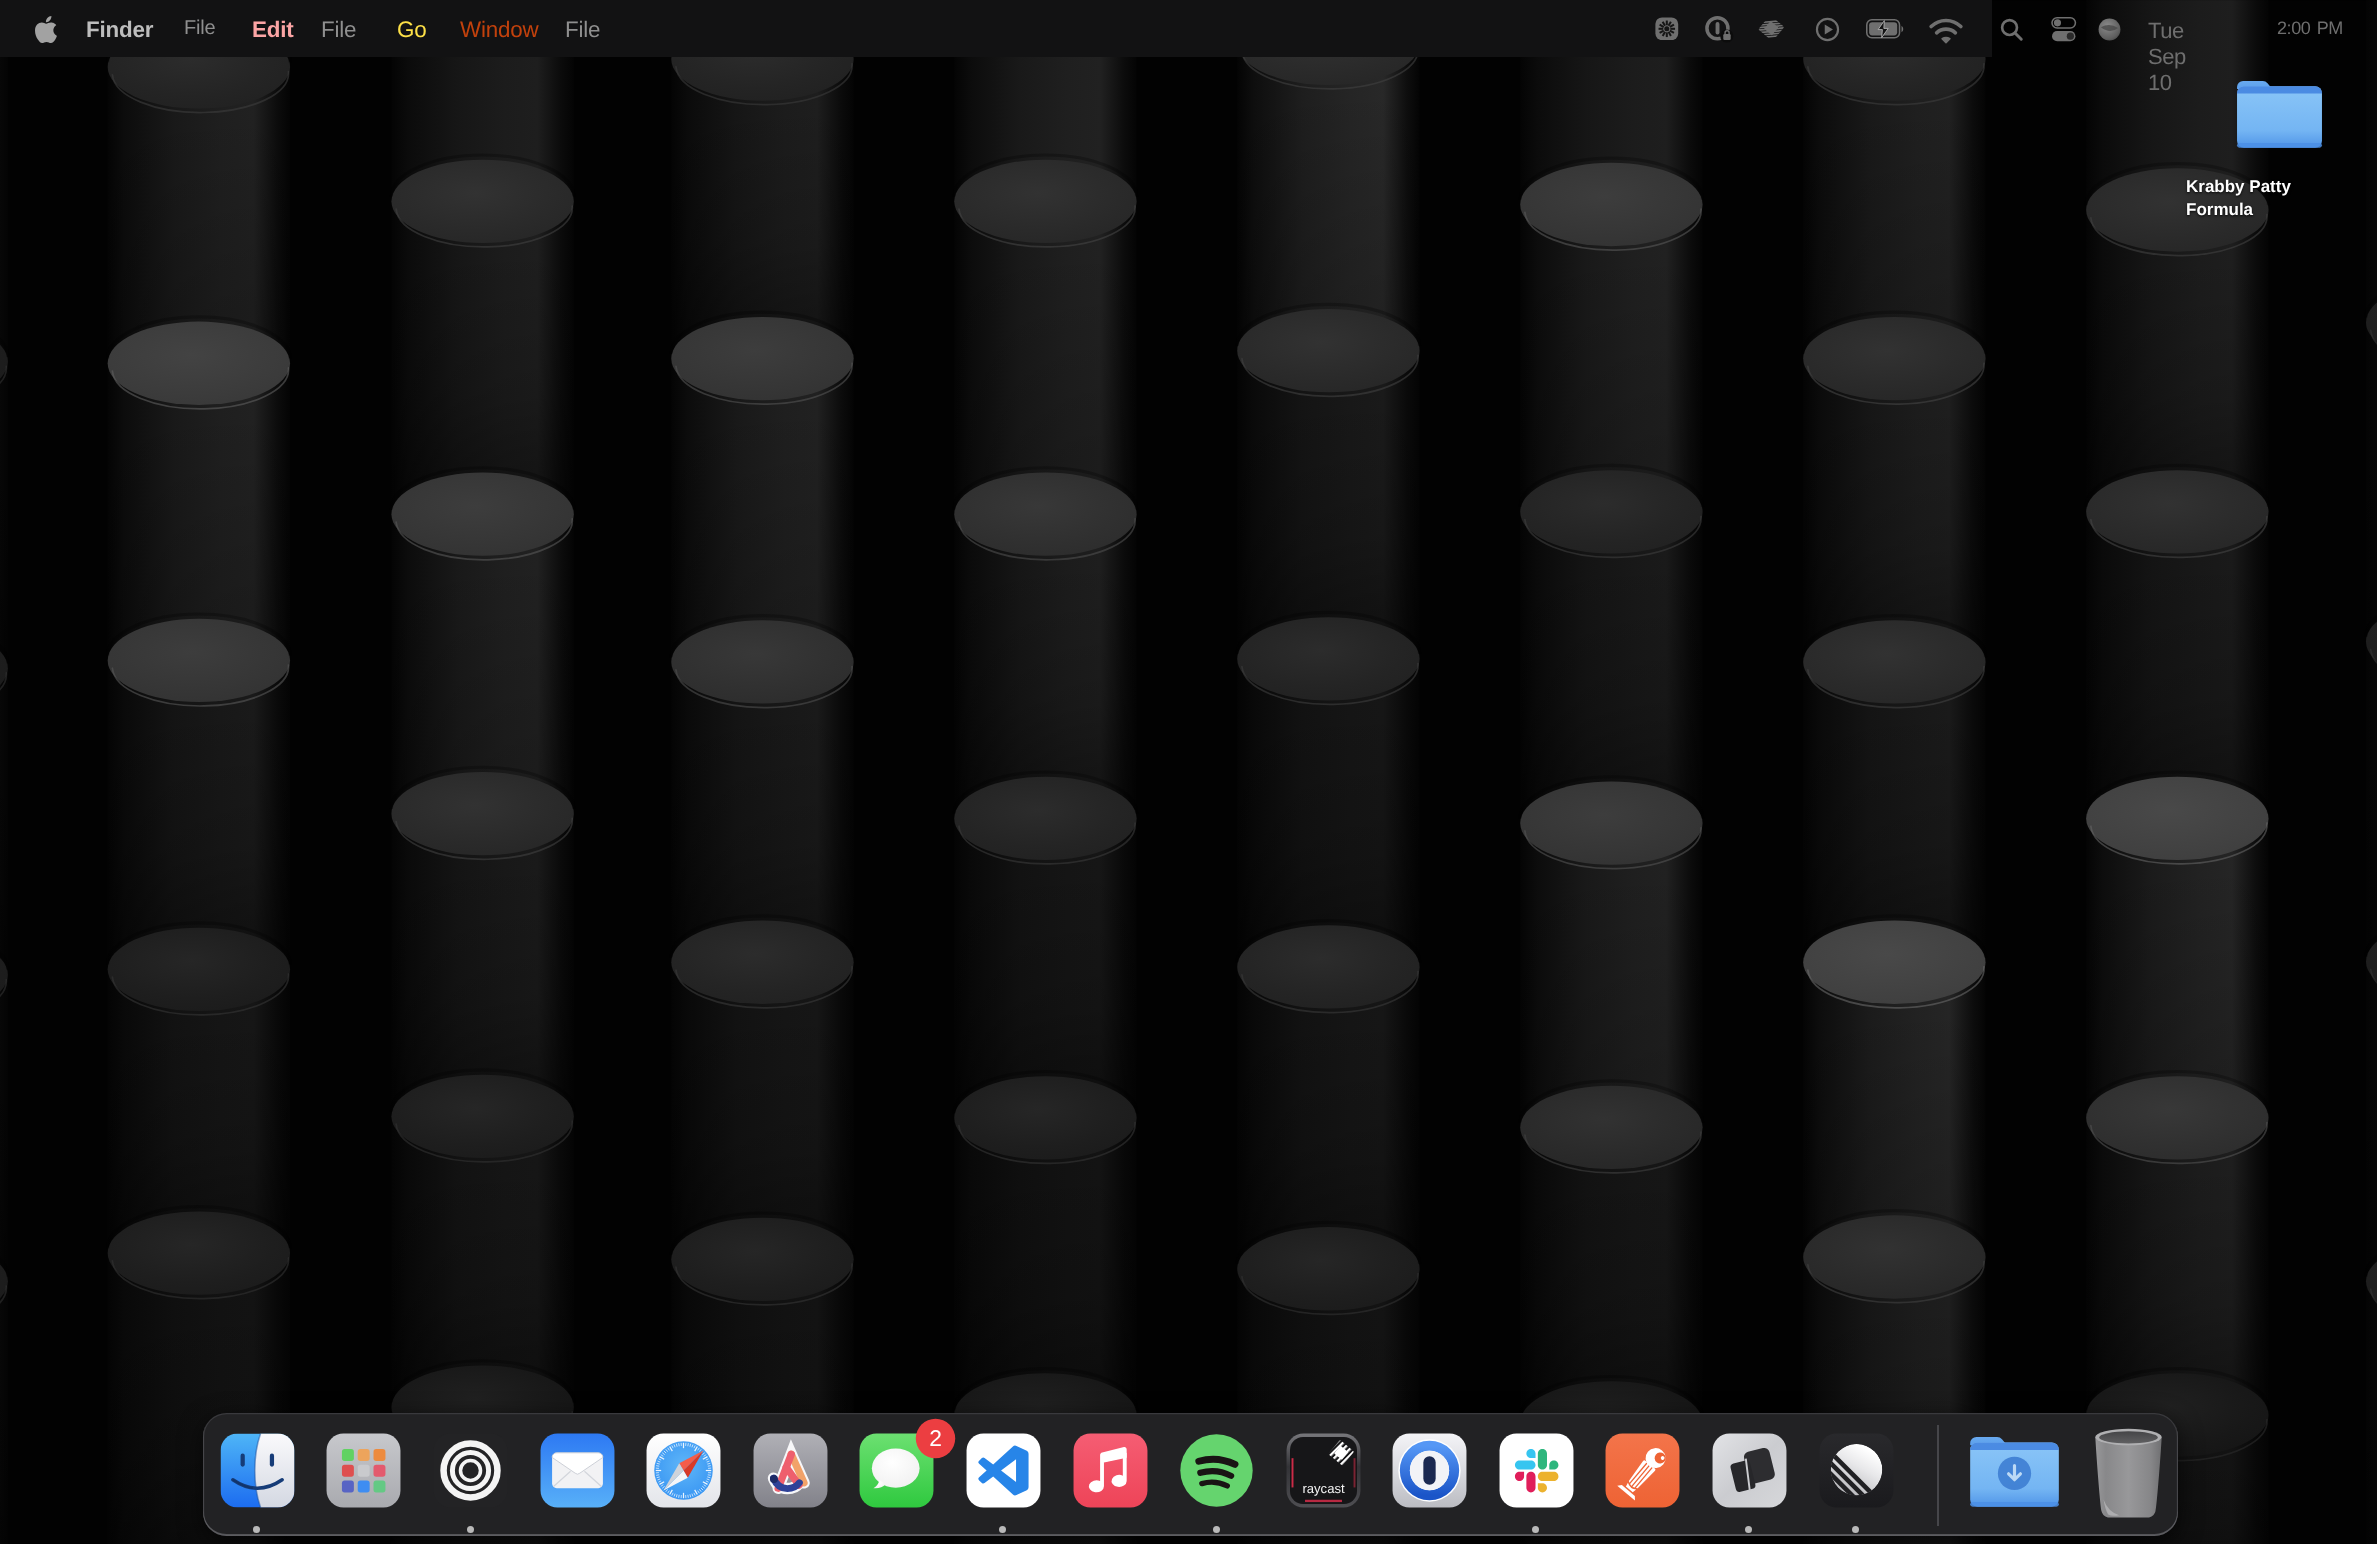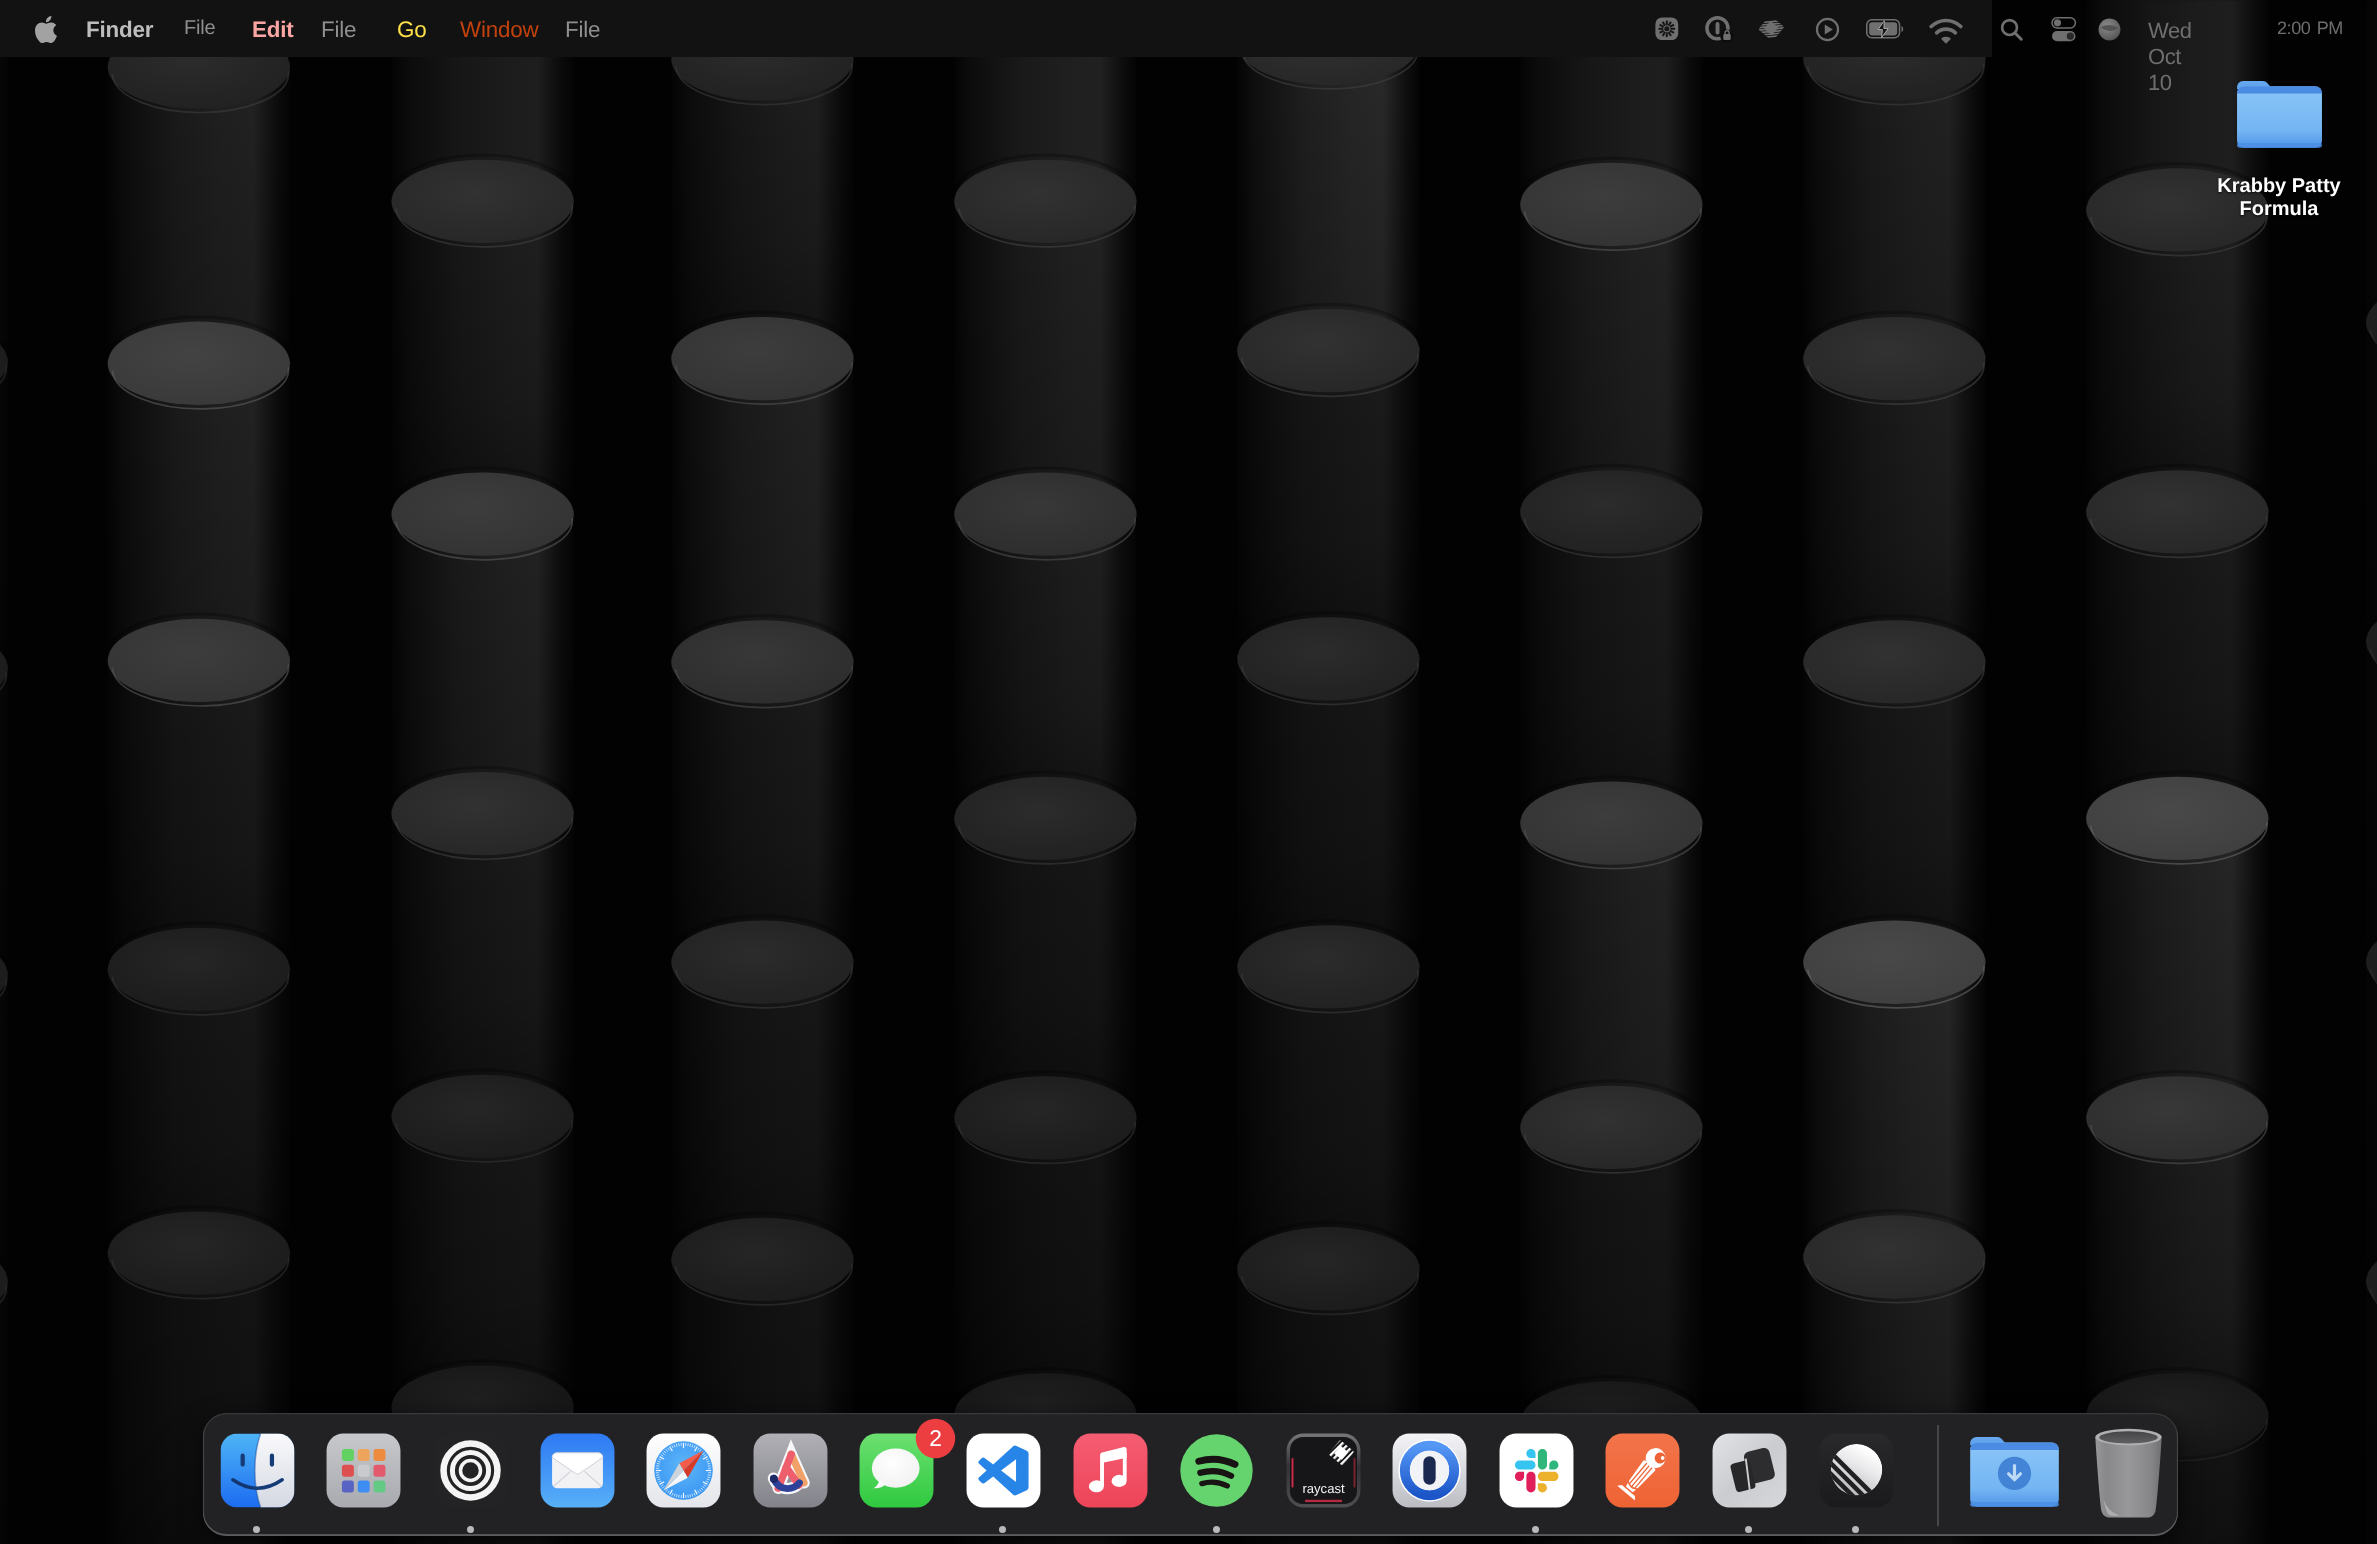--- a/index.html
+++ b/index.html
@@ -403,21 +403,21 @@
         <linearGradient id="ft" x1="0" y1="0" x2="0" y2="1">
           <stop offset="0" stop-color="#69aaef"></stop>
           <stop offset="1" stop-color="#5b9fec"></stop>
         </linearGradient>
       </defs>
       <path d="M4 14 a8 8 0 0 1 8-8 h26 a8 8 0 0 1 6.2 3 l6.4 7.6 H4 z" fill="url(#ft)"></path>
       <rect x="4" y="13" width="112" height="81" rx="9" fill="url(#fb)"></rect>
       <path d="M4 21 a9 9 0 0 1 9 -8 h94 a9 9 0 0 1 9 8 v1.5 H4 z" fill="#4585e0" opacity="0.9"></path>
       <rect x="4" y="88" width="112" height="6" rx="3" fill="#4b8fe6" opacity="0.85"></rect>
     </svg></div>
-<div style="position:absolute;left:2186px;top:175px;width:186px;text-align:center;font-size:20px;line-height:23px;font-weight:700;color:#ffffff;text-shadow:0 0.8px 2.4px rgba(0,0,0,0.9)">Krabby Patty<br>Formula</div>
+<div style="position:absolute;left:2186px;top:175px;width:186px;text-align:left;font-size:17px;line-height:23px;font-weight:700;color:#ffffff;text-shadow:0 0.8px 2.4px rgba(0,0,0,0.9)">Krabby Patty<br>Formula</div>
 <div style="position:absolute;left:0;top:0;width:1992px;height:57px;background:#121213">
     <svg width="22" height="27" viewBox="0 0 814 1000" style="position:absolute;left:35px;top:15.7px">
       <path d="M788.1 340.9c-5.8 4.5-108.2 62.2-108.2 190.5 0 148.4 130.3 200.9 134.2 202.2-.6 3.2-20.7 71.9-68.7 141.9-42.8 61.6-87.5 123.1-155.5 123.1s-85.5-39.5-164-39.5c-76.5 0-103.7 40.8-165.9 40.8s-105.6-57-155.5-127C46.7 790.7 0 663 0 541.8c0-194.4 126.4-297.5 250.8-297.5 66.1 0 121.2 43.4 162.7 43.4 39.5 0 101.1-46 176.3-46 28.5 0 130.9 2.6 198.3 99.2zm-234-181.5c31.1-36.9 53.1-88.1 53.1-139.3 0-7.1-.6-14.3-1.9-20.1-50.6 1.9-110.8 33.7-147.1 75.8-28.5 32.4-55.1 83.6-55.1 135.5 0 7.8 1.3 15.6 1.9 18.1 3.2.6 8.4 1.3 13.6 1.3 45.4 0 102.5-30.4 135.5-71.3z" fill="#a2a2a2"></path>
     </svg>
     <div style="position:absolute;left:86px;top:17.3px;font-size:22.4px;font-weight:700;color:#bdbdbd;letter-spacing:-0.2px">Finder</div>
     <div style="position:absolute;left:184px;top:17.3px;font-size:20px;font-weight:400;color:#8f8f8f;letter-spacing:-0.2px">File</div>
     <div style="position:absolute;left:252px;top:17.3px;font-size:22.4px;font-weight:700;color:#fca5a5;letter-spacing:-0.2px">Edit</div>
     <div style="position:absolute;left:321px;top:17.3px;font-size:22.4px;font-weight:400;color:#8f8f8f;letter-spacing:-0.2px">File</div>
     <div style="position:absolute;left:397px;top:17.3px;font-size:22.4px;font-weight:400;color:#fde047;letter-spacing:-0.2px">Go</div>
     <div style="position:absolute;left:460px;top:17.3px;font-size:22.4px;font-weight:400;color:#c2410c;letter-spacing:-0.2px">Window</div>
@@ -491,21 +491,21 @@
       <defs>
         <radialGradient id="sph" cx="0.4" cy="0.35" r="0.8">
           <stop offset="0" stop-color="#8a8a8a"></stop>
           <stop offset="0.7" stop-color="#606060"></stop>
           <stop offset="1" stop-color="#3f3f3f"></stop>
         </radialGradient>
       </defs>
       <circle cx="16" cy="16" r="14" fill="url(#sph)"></circle>
       <path d="M5 13 q11 -6 22 1 q-10 8 -22 -1z" fill="#4a4a4a" opacity="0.8"></path>
     </svg>
-    <div style="position:absolute;left:2148px;top:18px;font-size:22px;color:#6e6e6e;letter-spacing:-0.4px">Wed Oct 10</div>
+    <div style="position:absolute;left:2148px;top:18px;font-size:22px;color:#6e6e6e;letter-spacing:-0.4px">Tue Sep 10</div>
     <div style="position:absolute;left:2277px;top:18px;font-size:18px;color:#6e6e6e;letter-spacing:-0.4px">2:00<span style="margin-left:6.3px">PM</span></div>
   </div>
 <div style="position:absolute;left:203px;top:1413px;width:1975px;height:123px;border-radius:23.6px;background:#222224;box-shadow:inset 0 0 0 1.2px rgba(120,120,125,0.28), inset 0 -1.6px 0 0.4px rgba(160,160,165,0.38), 0 6.3px 23.6px rgba(0,0,0,0.6)"></div>
 <svg width="77" height="77" viewBox="0 0 100 100" style="position:absolute;left:219px;top:1432px">
     <defs>
       <linearGradient id="fnl" x1="0" y1="0" x2="0" y2="1">
         <stop offset="0" stop-color="#4eb5f7"></stop>
         <stop offset="1" stop-color="#1c6cf0"></stop>
       </linearGradient>
       <linearGradient id="fnr" x1="0" y1="0" x2="0" y2="1">

